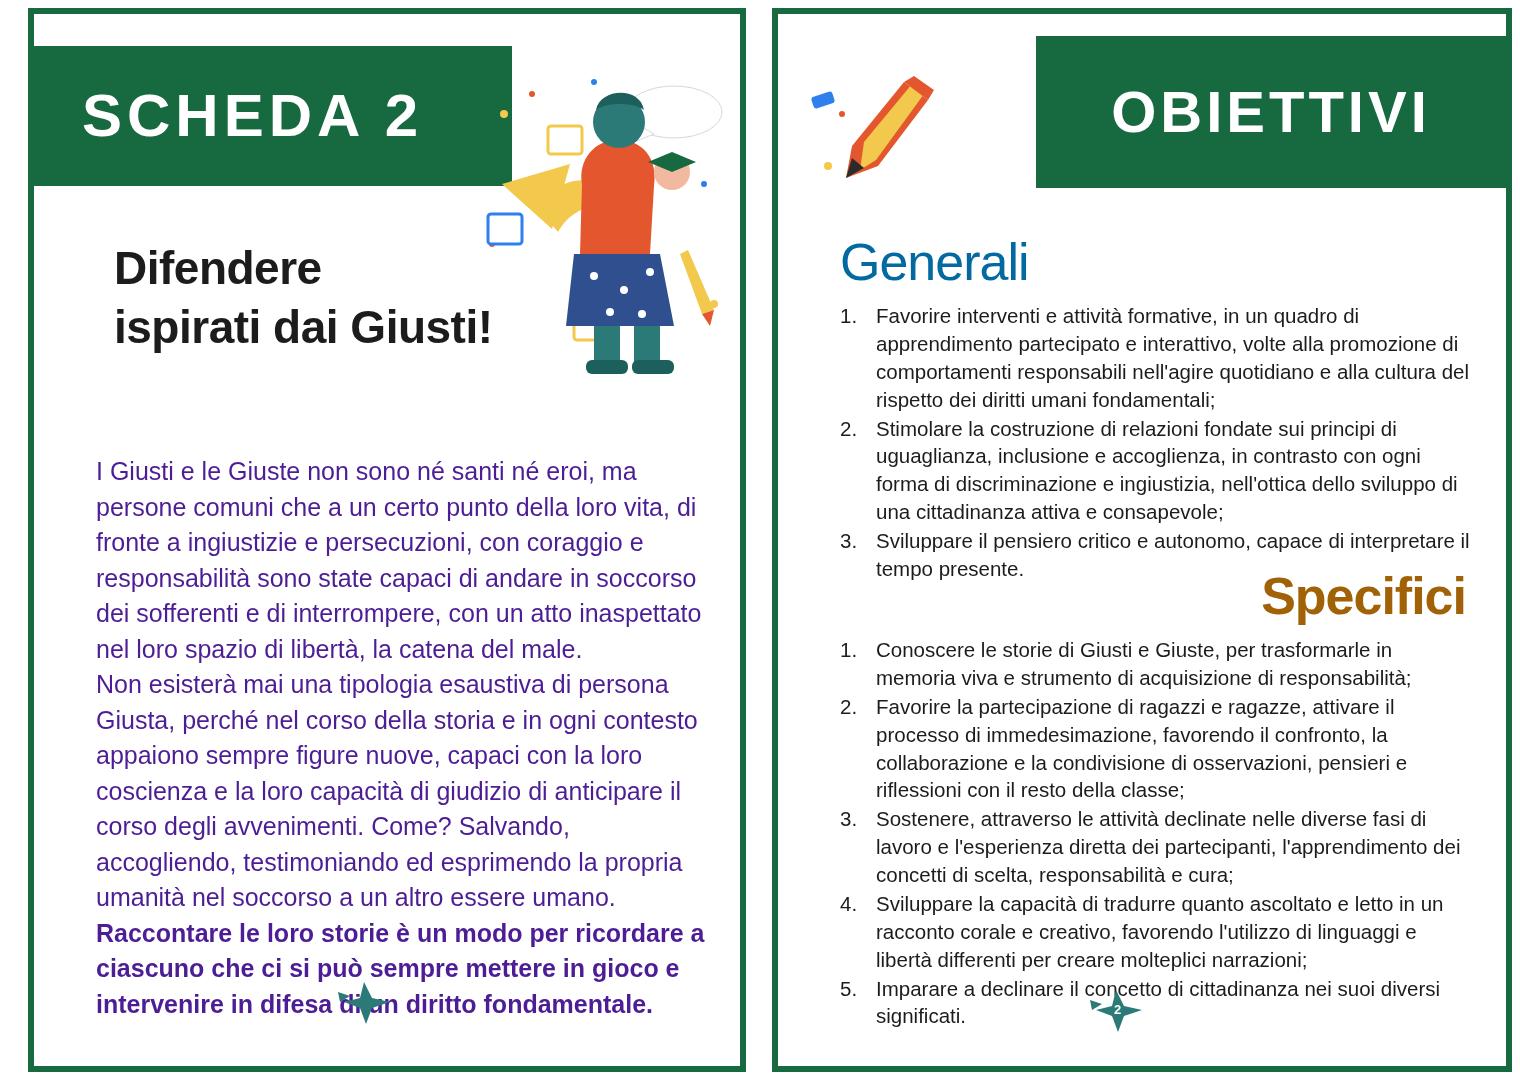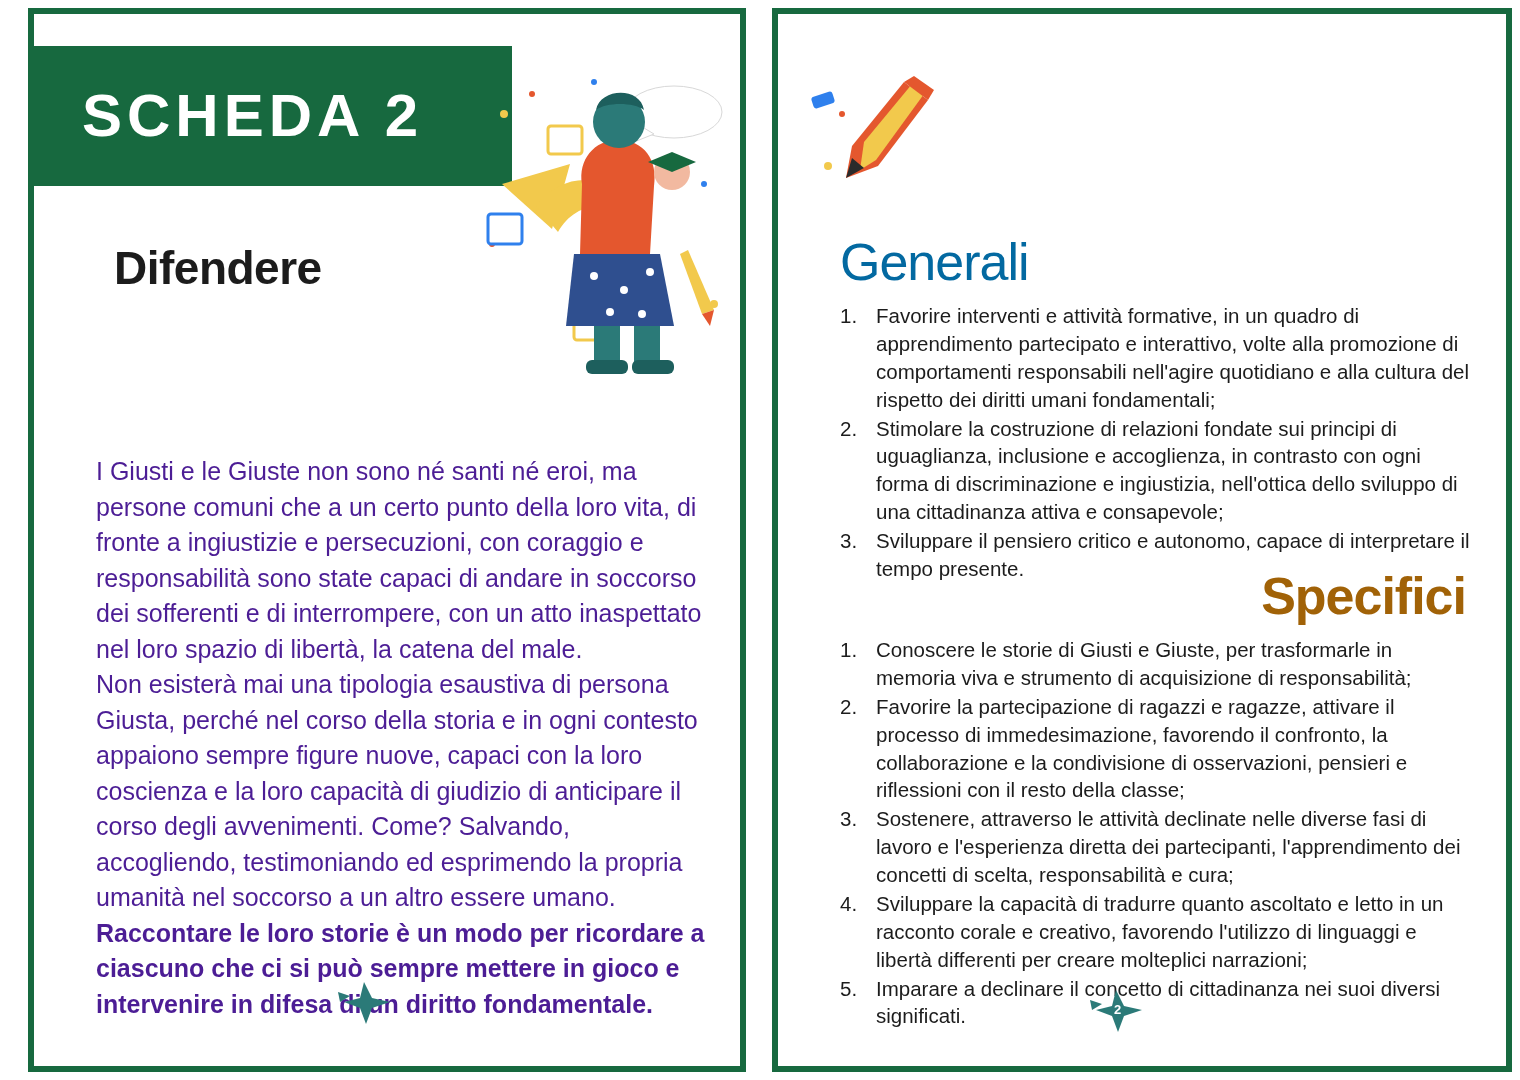--- a/index.html
+++ b/index.html
@@ -233,20 +233,21 @@
         <circle cx="198" cy="108" r="18" fill="#f2b9a0"></circle>
         <path d="M174 98 L198 88 L222 98 L198 108 Z" fill="#17693f"></path>
 
         <path d="M206 190 L214 186 L240 246 L228 250 Z" fill="#f2c94c"></path>
         <path d="M228 250 L240 246 L236 262 Z" fill="#e4572e"></path>
       </svg>
     </div>
 
     <div class="title-block">
       <div class="title-line">Difendere</div>
+      <div class="title-line">ispirati dai Giusti!</div>
     </div>
 
     <div class="body-left">
       <p>I Giusti e le Giuste non sono né santi né eroi, ma persone comuni che a un certo punto della loro vita, di fronte a ingiustizie e persecuzioni, con coraggio e responsabilità sono state capaci di andare in soccorso dei sofferenti e di interrompere, con un atto inaspettato nel loro spazio di libertà, la catena del male.</p>
       <p><span>Non esisterà mai una tipologia esaustiva di persona Giusta, perché nel corso della storia e in ogni contesto appaiono sempre figure nuove, capaci con la loro coscienza e la loro capacità di giudizio di anticipare il corso degli avvenimenti. Come? Salvando, accogliendo, testimoniando ed esprimendo la propria umanità nel soccorso a un altro essere umano. </span><b>Raccontare le loro storie è un modo per ricordare a ciascuno che ci si può sempre mettere in gioco e intervenire in difesa di un diritto fondamentale.</b></p>
     </div>
 
     <div class="star star-left">
       <svg viewBox="0 0 64 50" width="64" height="50" xmlns="http://www.w3.org/2000/svg">
         <path d="M30 4 L38 20 L56 24 L38 30 L32 46 L26 30 L10 24 L26 20 Z" fill="#2b7a78"></path>
@@ -264,20 +265,23 @@
         <rect x="4" y="20" width="22" height="12" rx="3" fill="#2f80ed" transform="rotate(-18 15 26)"></rect>
         <path d="M38 104 L44 72 L96 8 L120 26 L70 92 Z" fill="#e4572e"></path>
         <path d="M52 96 L56 68 L104 10 L116 20 L68 86 Z" fill="#f2c94c"></path>
         <path d="M96 8 L120 26 L126 16 L106 2 Z" fill="#e4572e"></path>
         <path d="M38 104 L44 84 L56 94 Z" fill="#2b2b2b"></path>
         <circle cx="20" cy="92" r="4" fill="#f2c94c"></circle>
         <circle cx="34" cy="40" r="3" fill="#e4572e"></circle>
       </svg>
     </div>
 
+    <div class="banner banner-right">
+      <span class="banner-text obiettivi">OBIETTIVI</span>
+    </div>
 
     <div class="h-generali">Generali</div>
 
     <div class="list-block list-generali">
       <div class="li">
         <span class="li-num">1.</span>
         <span class="li-txt">Favorire interventi e attività formative, in un quadro di apprendimento partecipato e interattivo, volte alla promozione di comportamenti responsabili nell'agire quotidiano e alla cultura del rispetto dei diritti umani fondamentali;</span>
       </div>
       <div class="li">
         <span class="li-num">2.</span>

